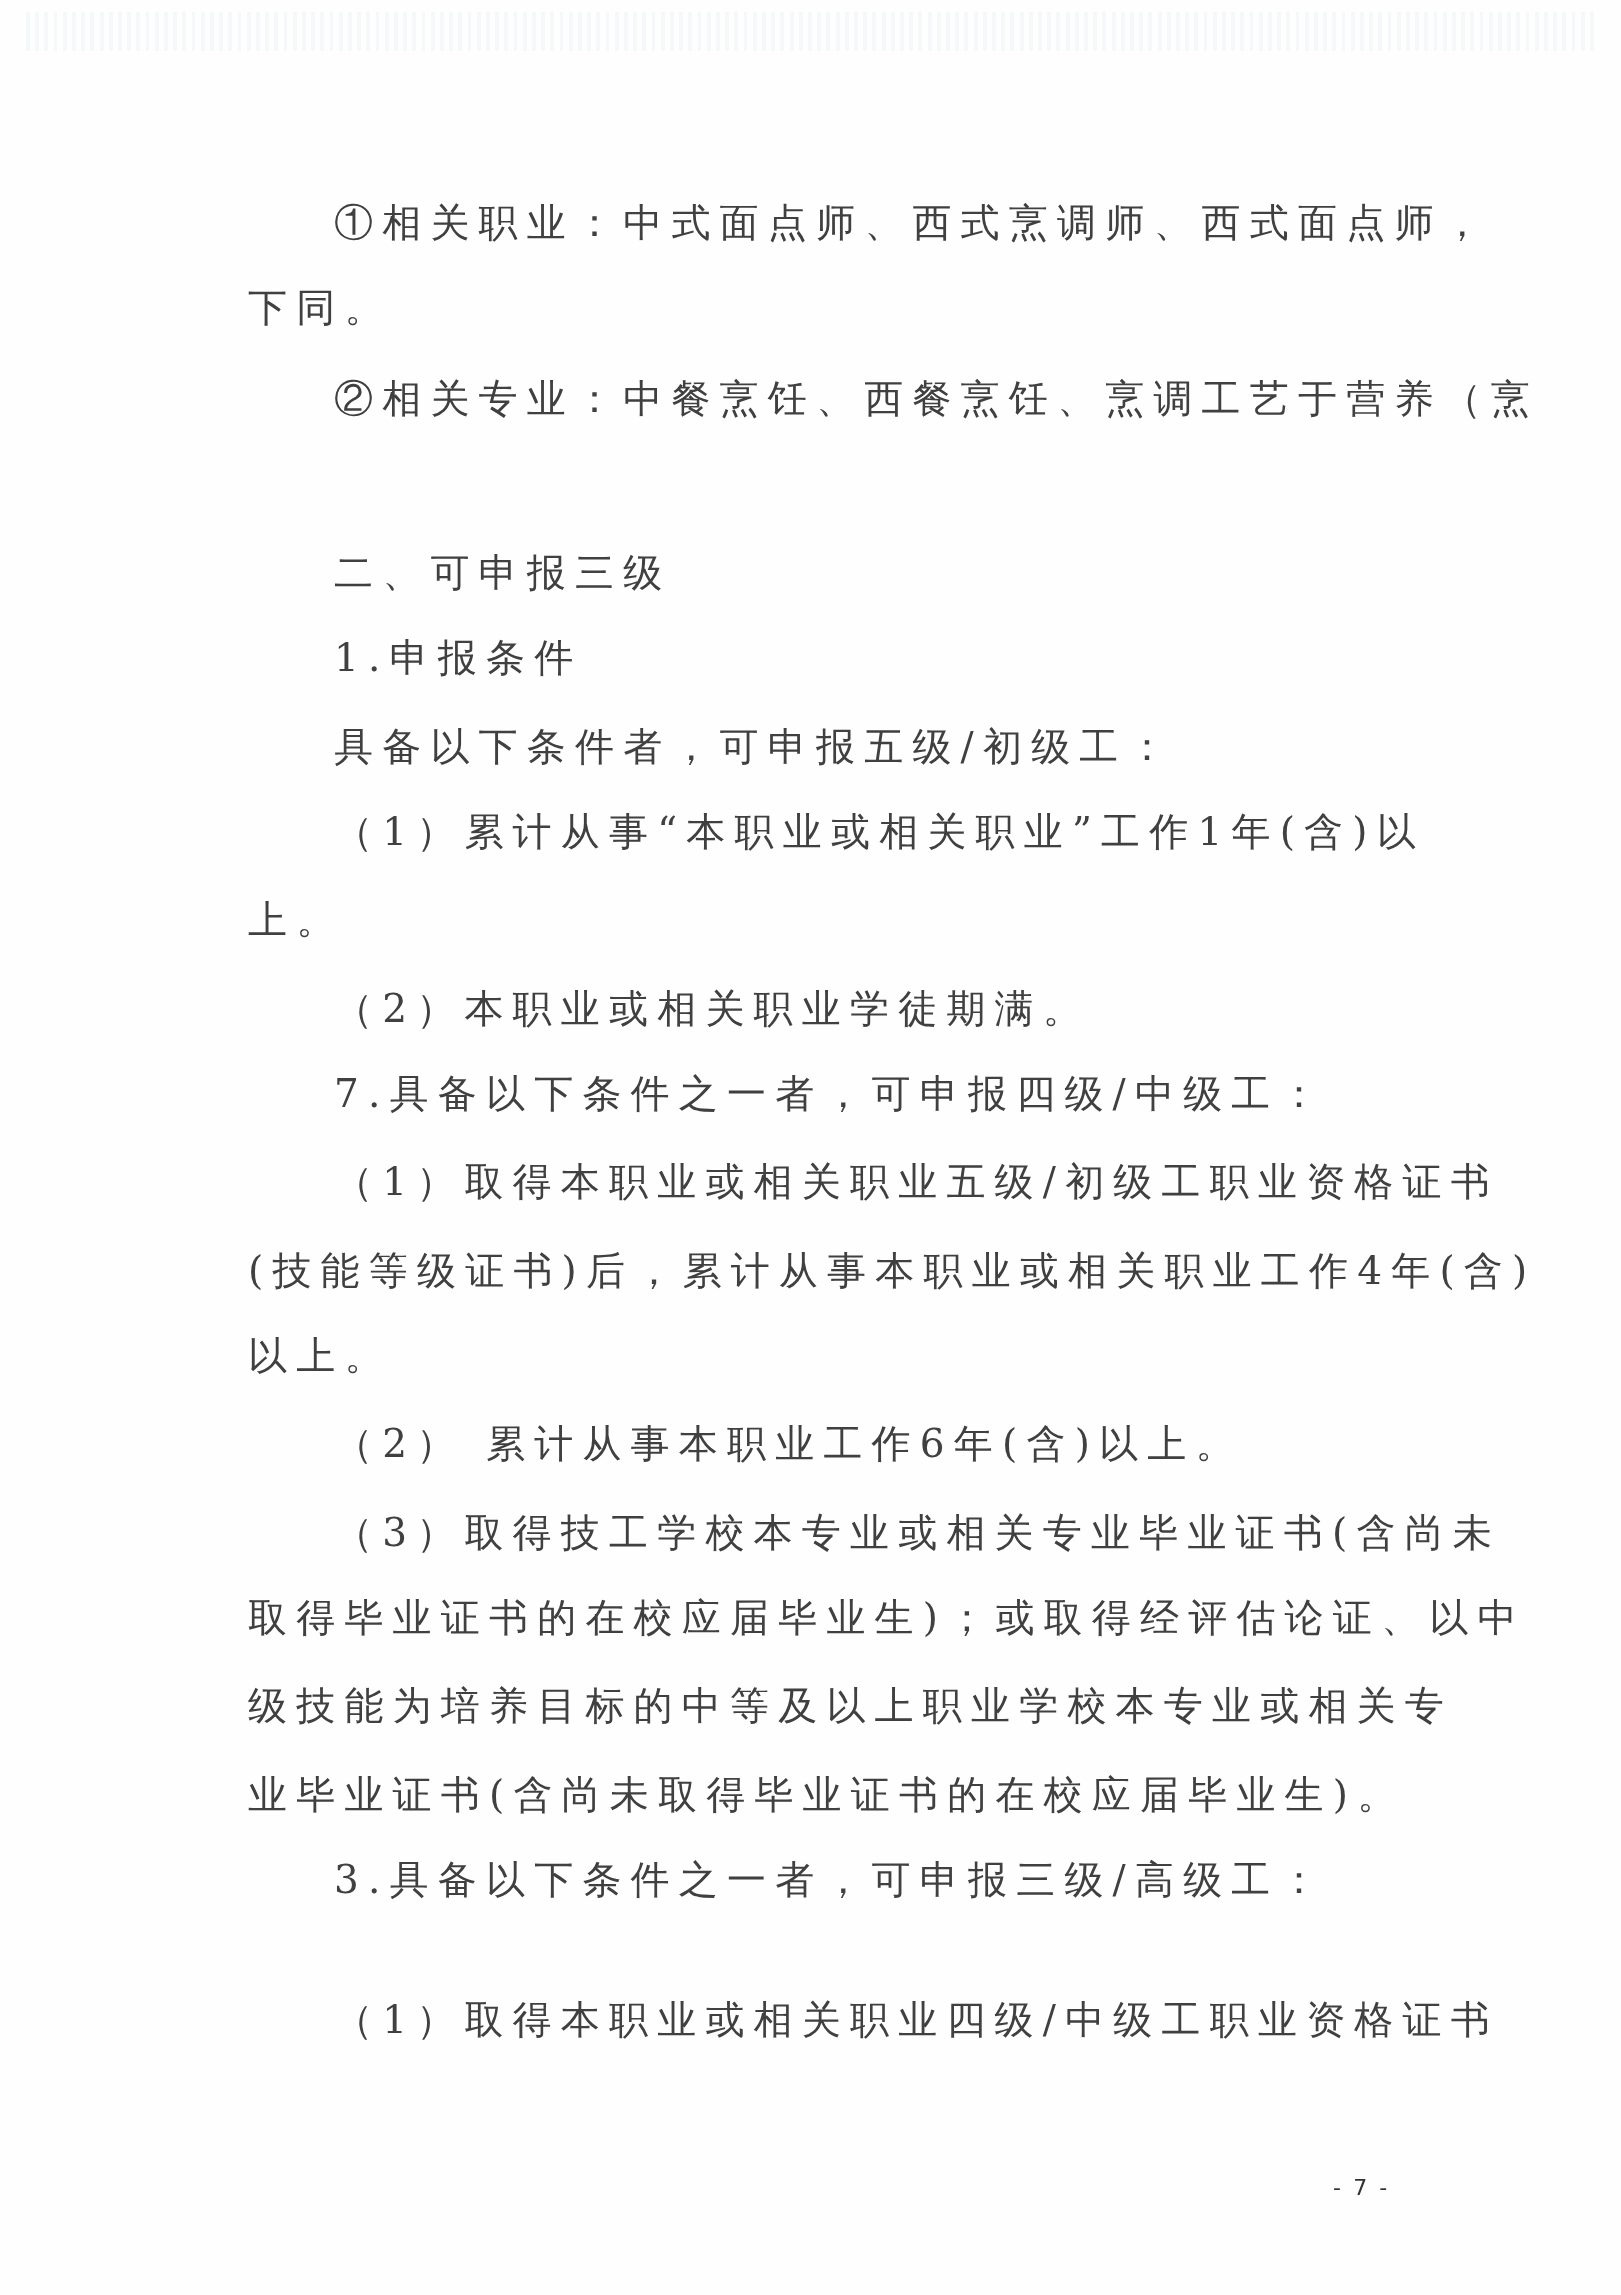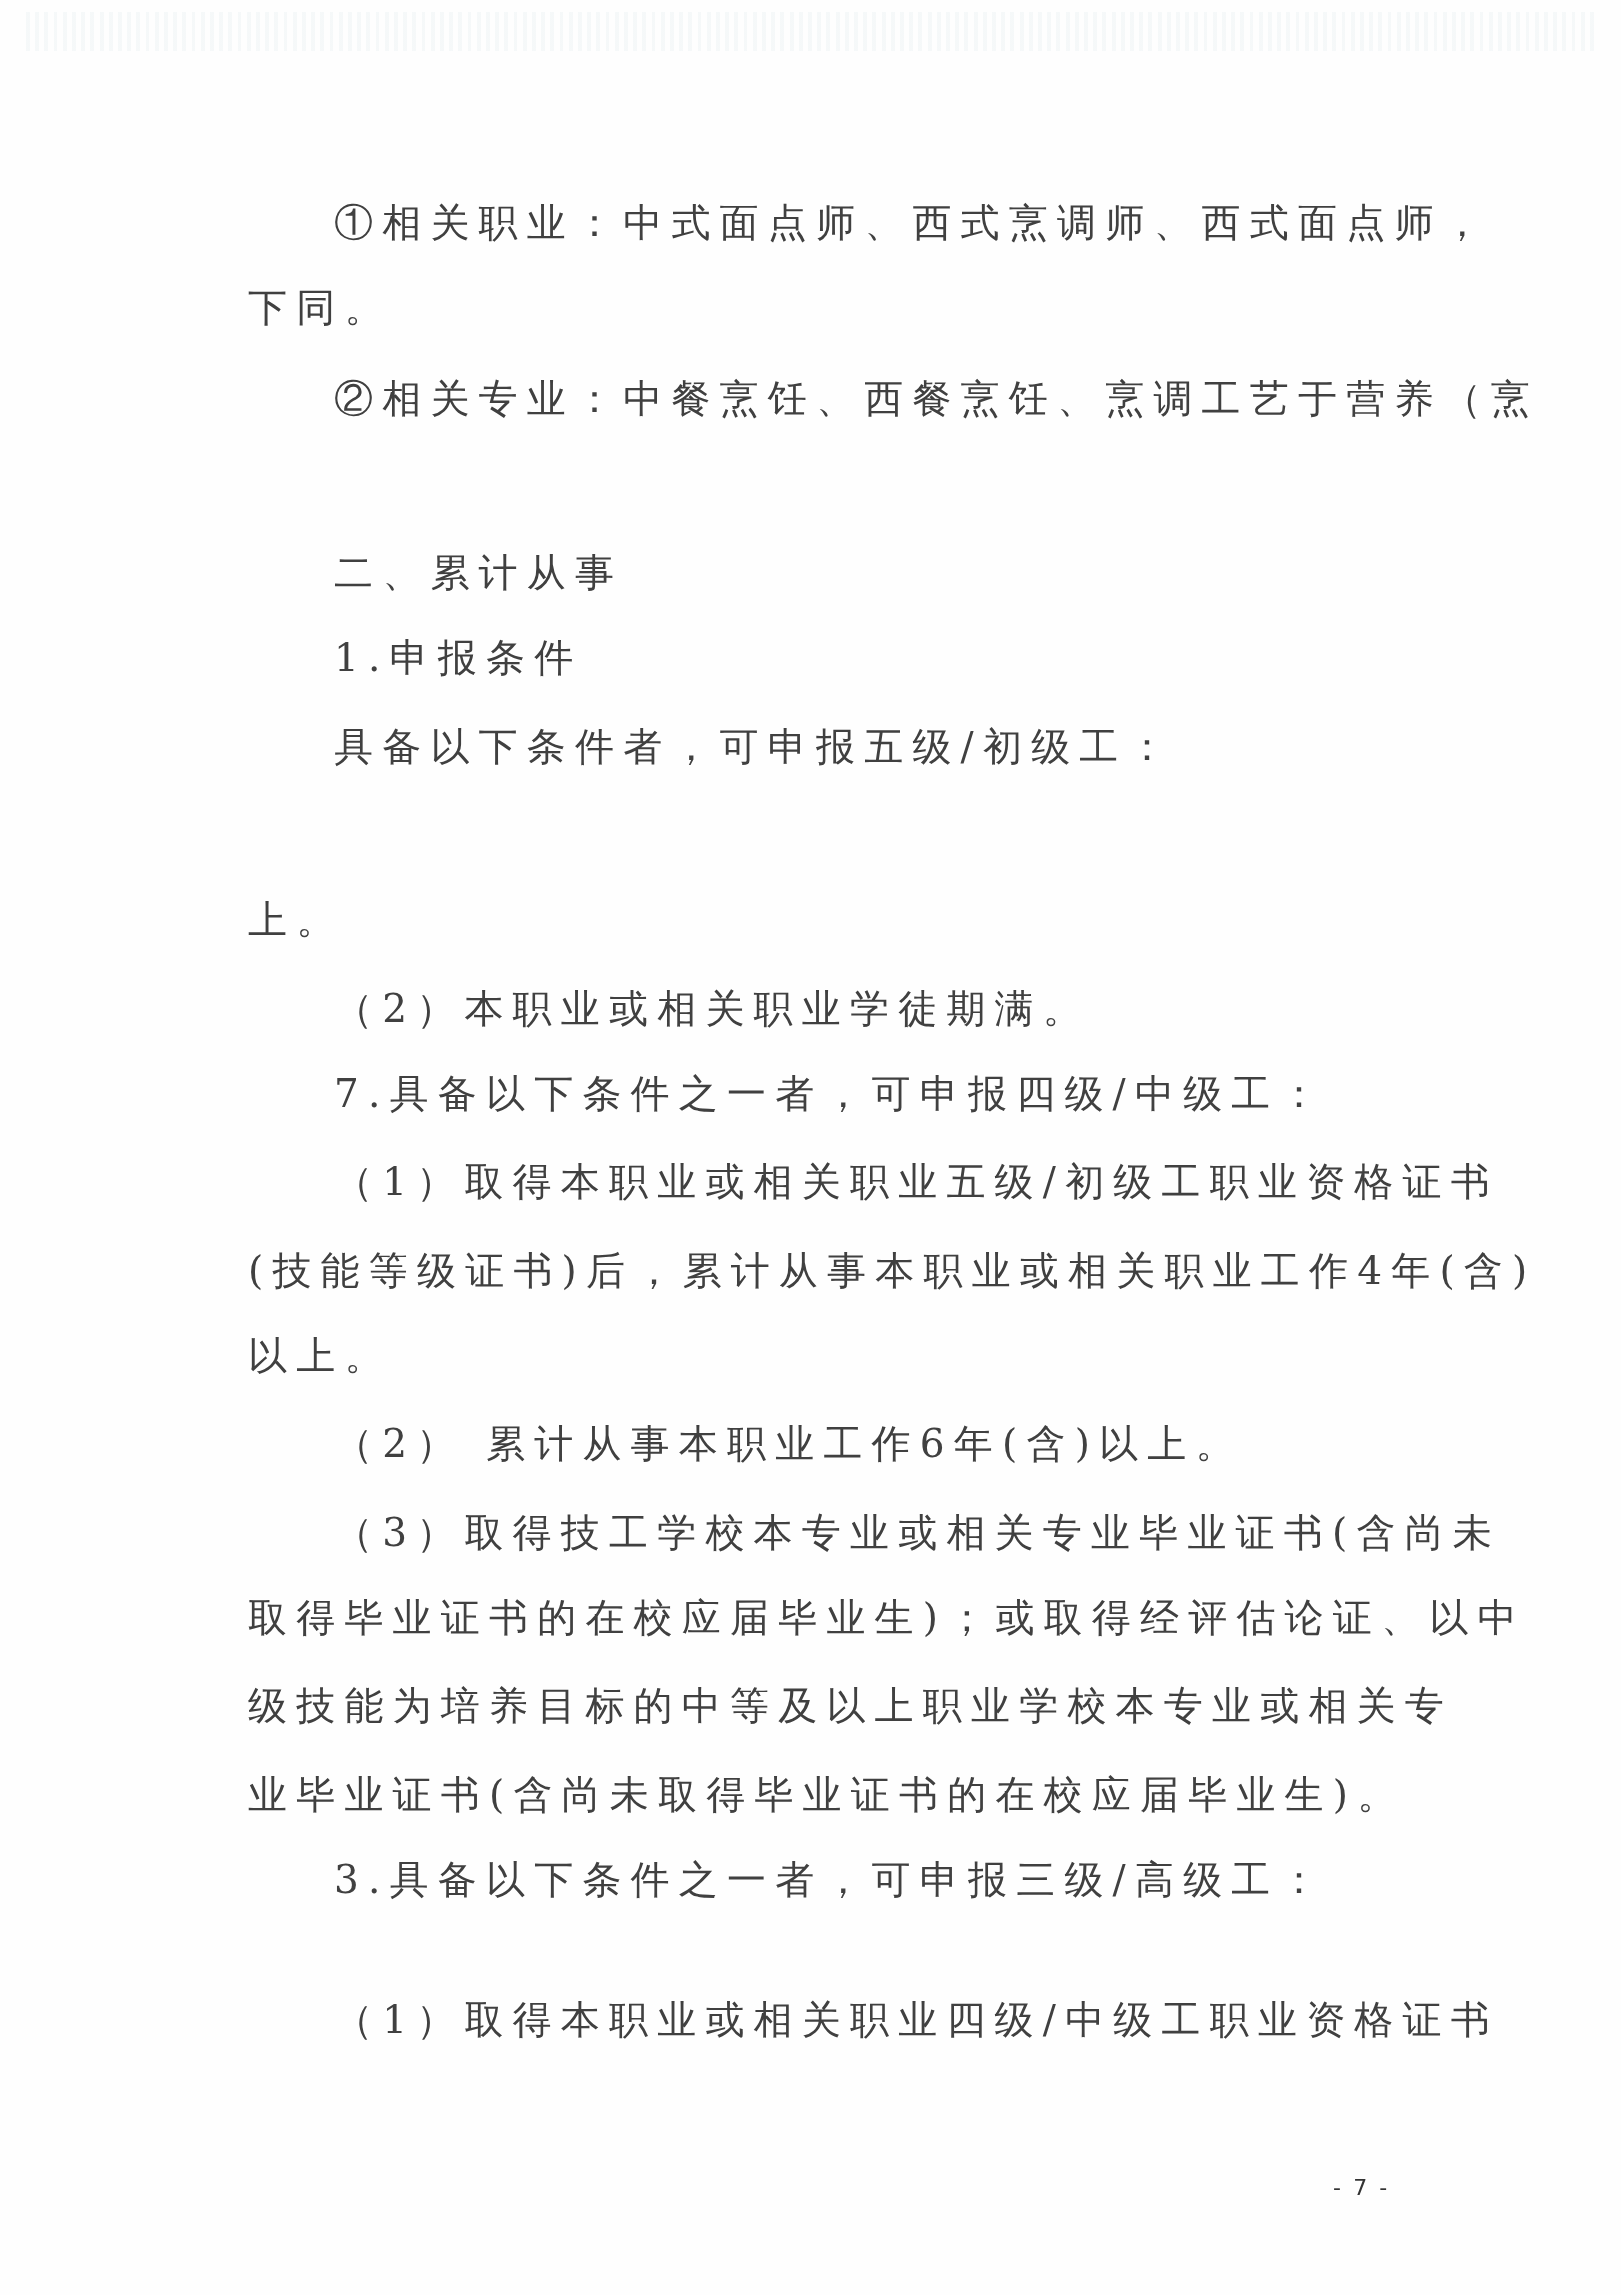--- a/index.html
+++ b/index.html
@@ -50,23 +50,24 @@
   </style>
 </head>
 <body>
 
 <div class="page">
   <div class="bleed"></div>
 
   <div class="line indent" style="top:197px">①相关职业：中式面点师、西式烹调师、西式面点师，</div>
   <div class="line flush" style="top:282px">下同。</div>
   <div class="line indent" style="top:373px">②相关专业：中餐烹饪、西餐烹饪、烹调工艺于营养（烹</div>
-  <div class="line indent" style="top:547px">二、累计从事</div>
+  <div class="line indent" style="top:547px">二、可申报三级</div>
   <div class="line indent" style="top:632px">1.申报条件</div>
   <div class="line indent" style="top:721px">具备以下条件者，可申报五级/初级工：</div>
+  <div class="line indent" style="top:806px">（1）累计从事“本职业或相关职业”工作1年(含)以</div>
   <div class="line flush" style="top:894px">上。</div>
   <div class="line indent" style="top:983px">（2）本职业或相关职业学徒期满。</div>
   <div class="line indent" style="top:1068px">7.具备以下条件之一者，可申报四级/中级工：</div>
   <div class="line indent" style="top:1156px">（1）取得本职业或相关职业五级/初级工职业资格证书</div>
   <div class="line flush" style="top:1245px">(技能等级证书)后，累计从事本职业或相关职业工作4年(含)</div>
   <div class="line flush" style="top:1330px">以上。</div>
   <div class="line indent" style="top:1418px">（2） 累计从事本职业工作6年(含)以上。</div>
   <div class="line indent" style="top:1507px">（3）取得技工学校本专业或相关专业毕业证书(含尚未</div>
   <div class="line flush" style="top:1592px">取得毕业证书的在校应届毕业生)；或取得经评估论证、以中</div>
   <div class="line flush" style="top:1680px">级技能为培养目标的中等及以上职业学校本专业或相关专</div>

